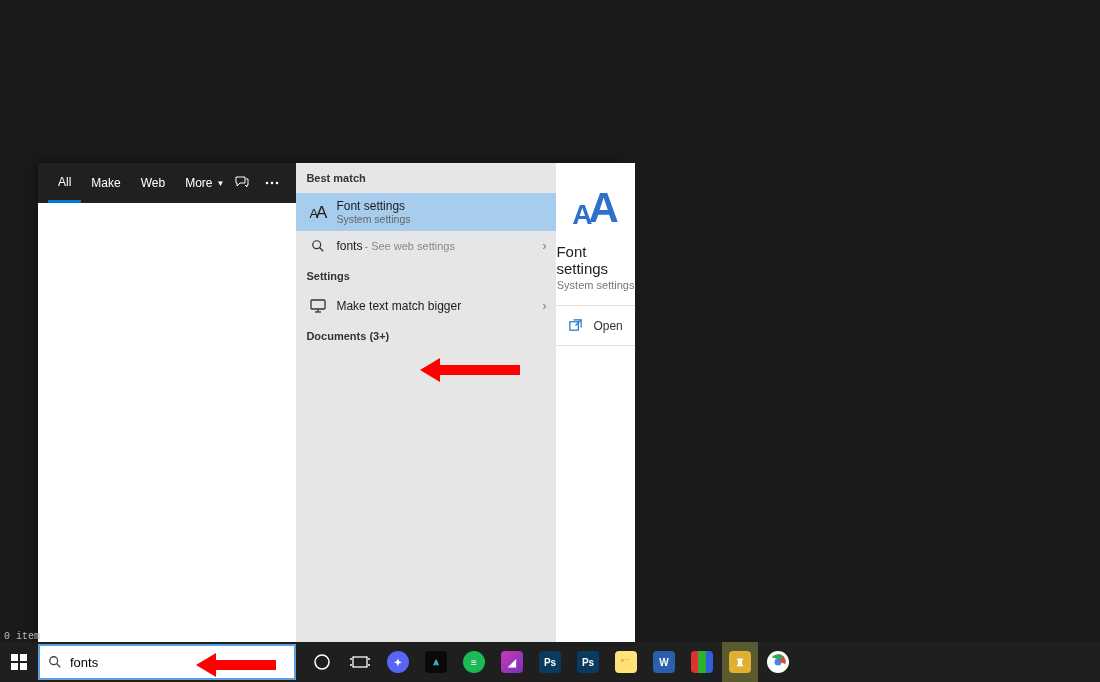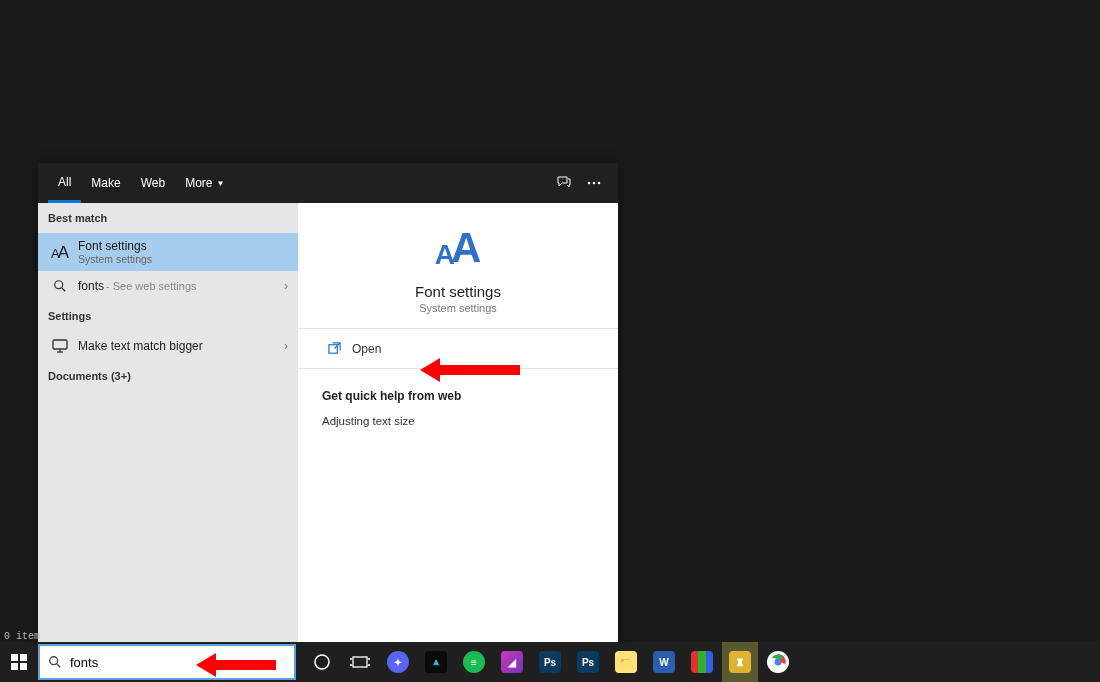--- a/index.html
+++ b/index.html
@@ -12,21 +12,20 @@
   }
 
   
   .search-panel {
     position: absolute;
     left: 38px;
     top: 163px;
     width: 580px;
     height: 480px;
     display: flex;
-    flex-direction: column;
     background: #ffffff;
     box-shadow: 0 0 10px rgba(0,0,0,0.5);
   }
 
   
   .tabs-bar {
     background: #202020;
     color: #fff;
     height: 40px;
     display: flex;
@@ -83,21 +82,21 @@
     border-bottom:1px solid #e1e1e1;
   }
   .font-glyph-big { color:#2e70ca; font-family:Georgia,serif; font-weight:bold; line-height:1; display:flex; align-items:flex-end; }
   .fg-a1 { font-size:28px; }
   .fg-a2 { font-size:42px; margin-left:-4px; }
   .preview-title { font-size:15px; color:#222; margin-top:14px; }
   .preview-sub { font-size:11px; color:#777; margin-top:2px; }
 
   .action-row {
     display:flex; align-items:center;
-    padding:12px 29px;
+    padding:12px 12px;
     border-bottom:1px solid #e1e1e1;
     cursor:pointer;
   }
   .action-icon { color:#2076c8; margin-right:10px; font-size:14px; }
   .action-label { font-size:12px; color:#333; }
 
   .help-section { padding:20px 24px; }
   .help-title { font-size:12px; font-weight:600; color:#222; margin-bottom:12px; }
   .help-item { font-size:11.5px; color:#333; cursor:pointer; }
 
@@ -249,24 +248,20 @@
         <span class="action-icon">
           <svg width="15" height="15" viewBox="0 0 16 16">
               <rect x="2" y="4" width="9" height="9" fill="none" stroke="#2076c8" stroke-width="1.3"></rect>
               <path d="M6 2h8v8" fill="none" stroke="#2076c8" stroke-width="1.3"></path>
               <line x1="14" y1="2" x2="8" y2="8" stroke="#2076c8" stroke-width="1.3"></line>
             </svg>
         </span>
         <span class="action-label">Open</span>
       </div>
 
-      <div class="help-section">
-        <div class="help-title">Get quick help from web</div>
-        <div class="help-item">Adjusting text size</div>
-      </div>
     </div>
   </div>
 </div>
 
 <div class="status-line">0 item</div>
 
 <div class="taskbar">
   <div class="start-btn">
     <svg width="16" height="16" viewBox="0 0 16 16">
       <rect x="0" y="0" width="7" height="7" fill="#fff"></rect>

